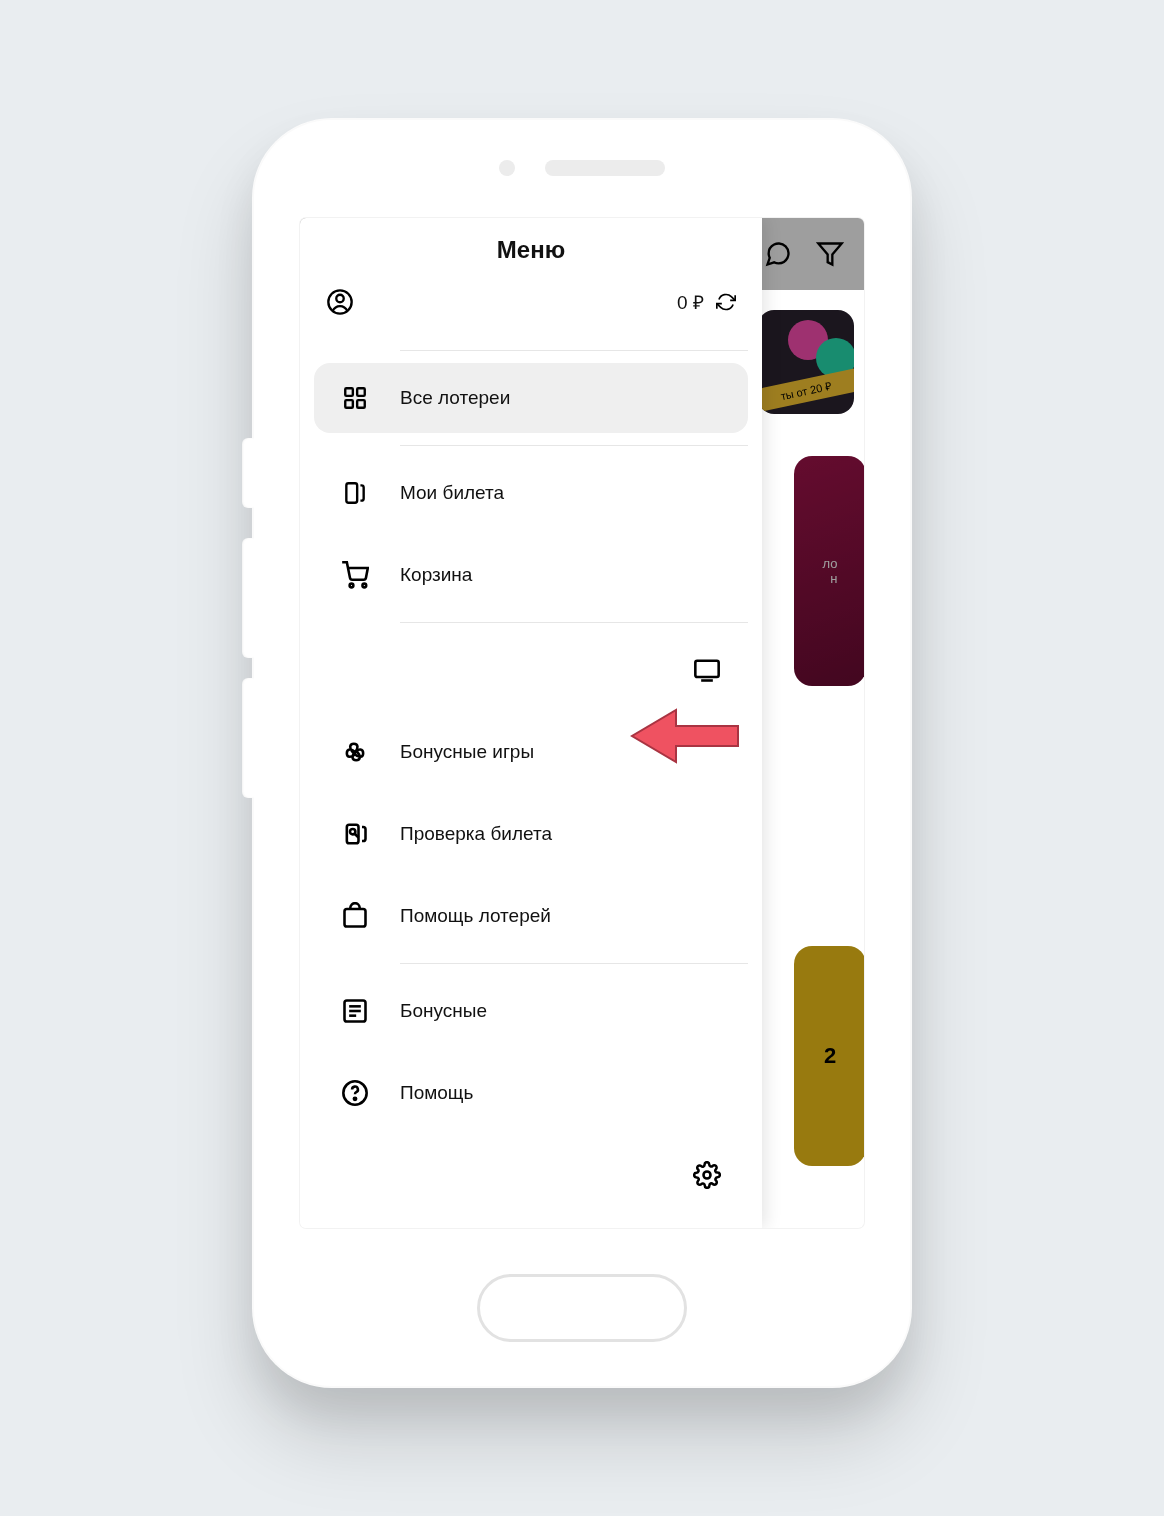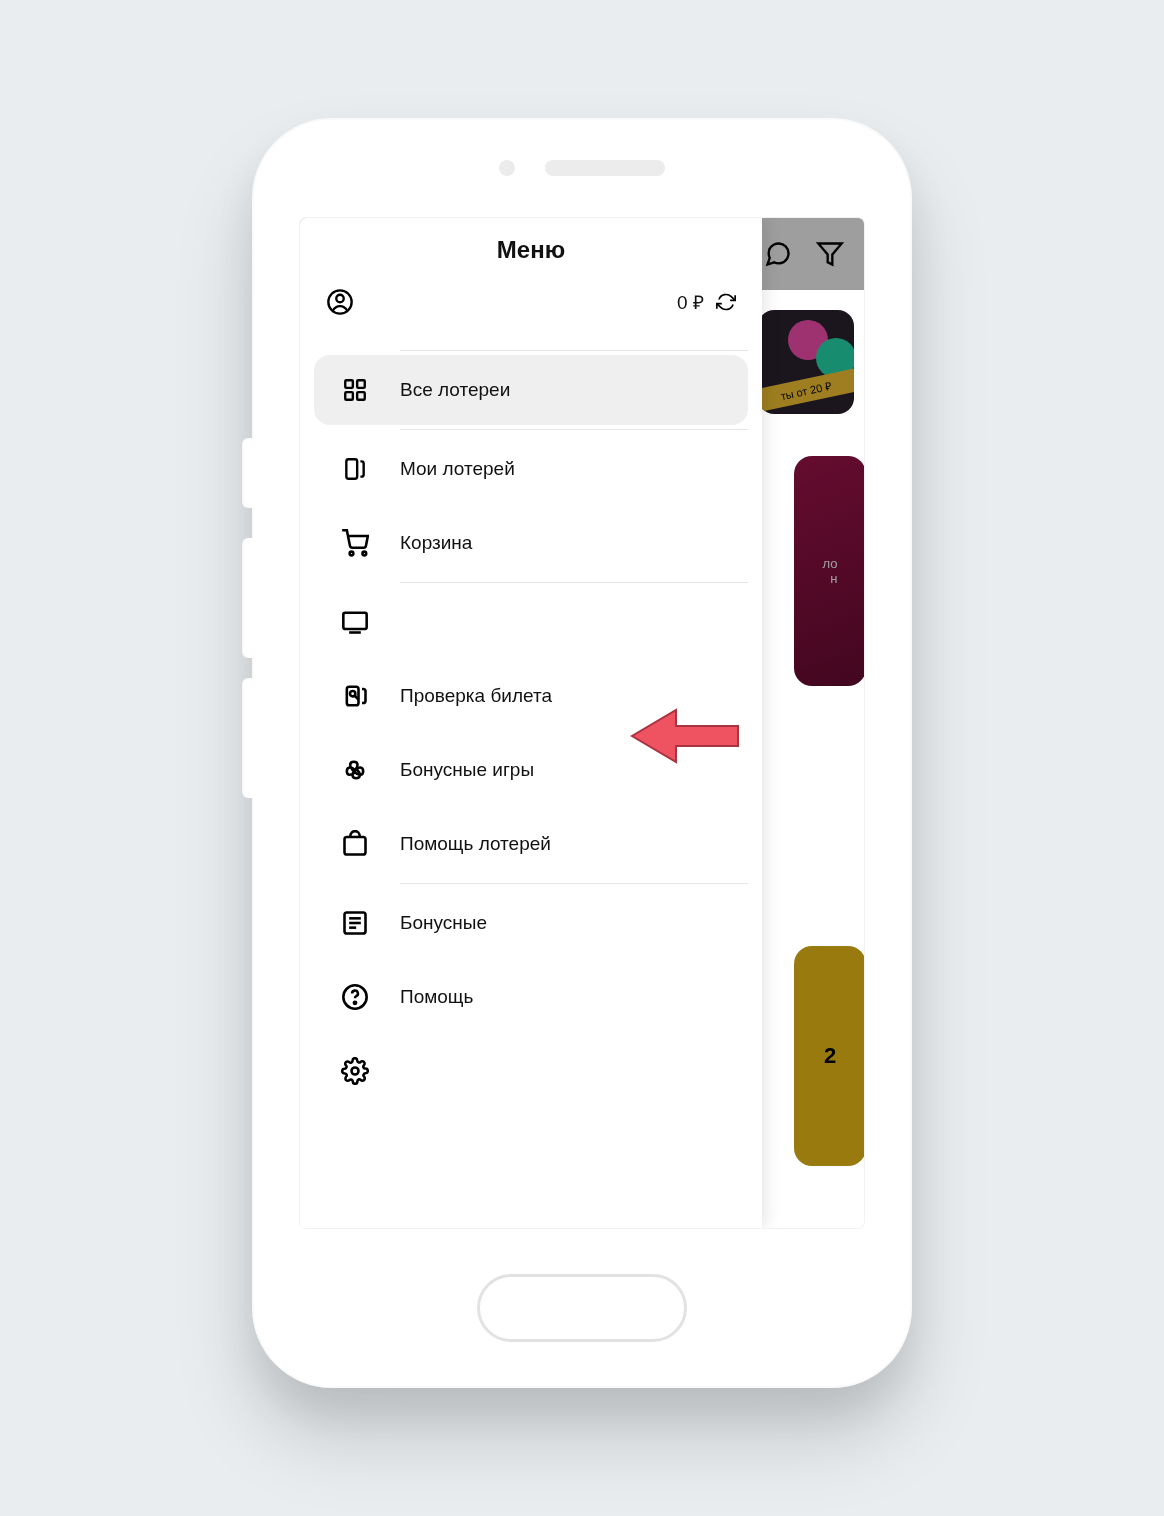--- a/index.html
+++ b/index.html
@@ -128,24 +128,25 @@
   }
   .avatar { width:28px; height:28px; }
   .balance-wrap { margin-left:auto; display:flex; align-items:center; gap:12px; color:#111; font-size:19px; }
   .refresh-icon { width:20px; height:20px; }
 
   .menu-list { flex:1; overflow-y:auto; }
   .menu-item {
     display:flex; align-items:center;
     gap:30px;
     padding:20px 26px 20px 26px;
-    margin:4px 14px;
+    margin:12px 14px;
     border-radius:16px;
     cursor:pointer;
     position:relative;
+    justify-content:flex-end;
   }
   .menu-item.selected { background:#efefef; }
   .menu-item .mi-icon { width:30px; height:30px; display:flex; align-items:center; justify-content:center; color:#000; }
   .menu-item .mi-label { font-size:19px; color:#111; flex:1;}
   .sep {
     border-top:1px solid #e6e6e6;
     margin:4px 14px 4px 100px;
   }
 
   
@@ -239,21 +240,21 @@
         </div>
         <div class="sep"></div>
 
         <div class="menu-item">
           <span class="mi-icon">
             <svg viewBox="0 0 24 24" width="26" height="26" fill="none" stroke="#000" stroke-width="2.2">
                 <rect x="4" y="3" width="10" height="18" rx="2"></rect>
                 <path d="M17 5h1a2 2 0 0 1 2 2v10a2 2 0 0 1-2 2h-1"></path>
               </svg>
           </span>
-          <span class="mi-label">Мои лотерей</span>
+          <span class="mi-label">Мои билета</span>
         </div>
 
         <div class="menu-item">
           <span class="mi-icon">
             <svg viewBox="0 0 24 24" width="28" height="28" fill="none" stroke="#000" stroke-width="2.2">
                 <circle cx="9" cy="21" r="1.6"></circle>
                 <circle cx="20" cy="21" r="1.6"></circle>
                 <path d="M1 1h4l2.68 13.39a2 2 0 0 0 2 1.61h9.72a2 2 0 0 0 2-1.61L23 6H6"></path>
               </svg>
           </span>
@@ -261,41 +262,41 @@
         </div>
         <div class="sep"></div>
 
         <div class="menu-item">
           <span class="mi-icon">
             <svg viewBox="0 0 24 24" width="28" height="28" fill="none" stroke="#000" stroke-width="2.2">
                 <rect x="2" y="4" width="20" height="14" rx="1.5"></rect>
                 <line x1="7" y1="21" x2="17" y2="21"></line>
               </svg>
           </span>
+        </div>
+
+        <div class="menu-item">
+          <span class="mi-icon">
+            <svg viewBox="0 0 24 24" width="28" height="28" fill="none" stroke="#000" stroke-width="2.2">
+                <path d="M12 12c-3-3-7-3-7 1s4 4 7 1zm0 0c3-3 7-3 7 1s-4 4-7 1zm0 0c-3 3-3 7 1 7s4-4 1-7zm0 0c3-3 3-7-1-7s-4 4-1 7z"></path>
+              </svg>
+          </span>
+          <span class="mi-label">Бонусные игры</span>
         </div>
 
         <div class="menu-item">
           <span class="mi-icon">
             <svg viewBox="0 0 24 24" width="28" height="28" fill="none" stroke="#000" stroke-width="2.2">
                 <rect x="5" y="4" width="10" height="16" rx="2"></rect>
                 <path d="M18 6h1a2 2 0 0 1 2 2v8a2 2 0 0 1-2 2h-1"></path>
                 <circle cx="10" cy="10" r="2.3"></circle>
                 <path d="M12 12l3 3"></path>
               </svg>
           </span>
           <span class="mi-label">Проверка билета</span>
-        </div>
-
-        <div class="menu-item">
-          <span class="mi-icon">
-            <svg viewBox="0 0 24 24" width="28" height="28" fill="none" stroke="#000" stroke-width="2.2">
-                <path d="M12 12c-3-3-7-3-7 1s4 4 7 1zm0 0c3-3 7-3 7 1s-4 4-7 1zm0 0c-3 3-3 7 1 7s4-4 1-7zm0 0c3-3 3-7-1-7s-4 4-1 7z"></path>
-              </svg>
-          </span>
-          <span class="mi-label">Бонусные игры</span>
         </div>
 
         <div class="menu-item">
           <span class="mi-icon">
             <svg viewBox="0 0 24 24" width="28" height="28" fill="none" stroke="#000" stroke-width="2.2">
                 <rect x="3" y="6" width="18" height="15" rx="2"></rect>
                 <path d="M8 6V5a4 4 0 0 1 8 0v1"></path>
               </svg>
           </span>
           <span class="mi-label">Помощь лотерей</span>

